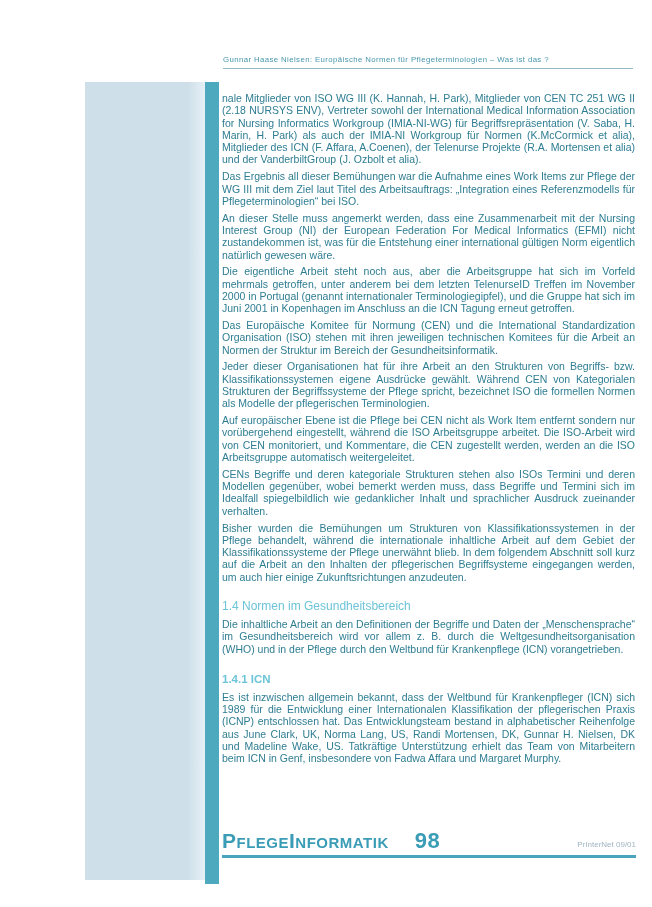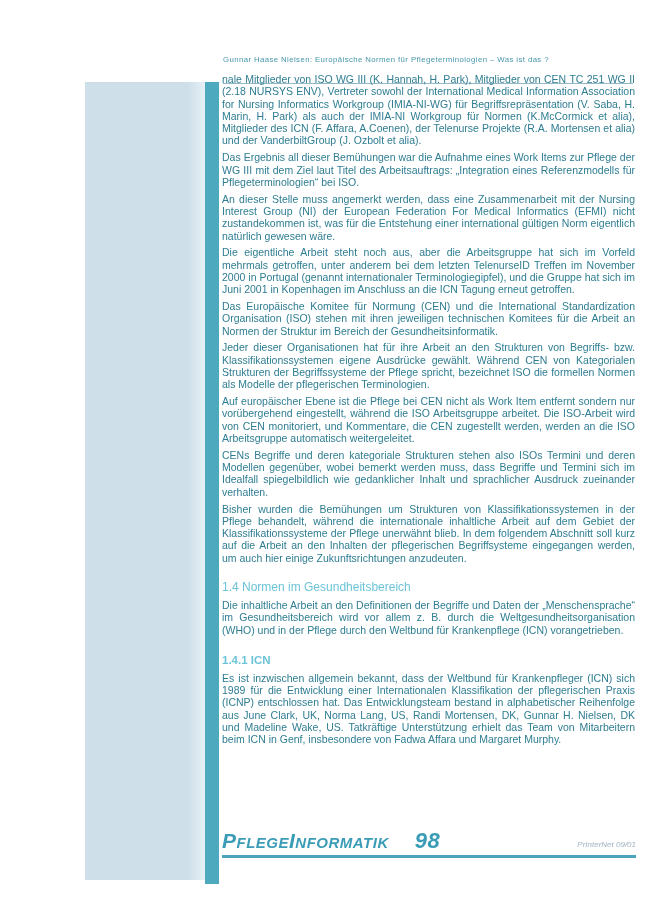--- a/index.html
+++ b/index.html
@@ -8,36 +8,36 @@
     width:652px;height:907px;
     background:#ffffff;
     font-family:"Liberation Sans", sans-serif;
     overflow:hidden;
   }
   
   #running-head{
     position:absolute;left:223px;top:55px;width:410px;
     font-size:7.8px;letter-spacing:0.4px;
     color:#4897ab;
-    padding-bottom:19px;
+    padding-bottom:4px;
     border-bottom:1.5px solid #93b9c6;
     white-space:nowrap;
   }
   
   #sidebar-pale{
     position:absolute;left:85px;top:82px;width:120px;height:798px;
     background:linear-gradient(90deg,#cfdfe9 0%,#cfdfe9 86%,#e6f0f6 100%);
   }
   #sidebar-strip{
     position:absolute;left:205px;top:82px;width:14px;height:802px;
     background:#4da9bd;
   }
   
   #article{
-    position:absolute;left:222px;top:73px;width:413px;
+    position:absolute;left:222px;top:92px;width:413px;
     color:#2e7d92;
   }
   #article p.par{
     margin:0 0 4.5px 0;
     font-size:10.5px;line-height:12.3px;
     text-align:justify;
   }
   #article h2.heading{
     margin:16px 0 5px 0;
     font-size:12px;line-height:14px;font-weight:normal;
@@ -46,21 +46,20 @@
   #article h3.heading{
     margin:18px 0 5px 0;
     font-size:11.5px;line-height:13px;font-weight:bold;
     color:#6cc4d8;
   }
   
   #footer{
     position:absolute;left:222px;top:830px;width:414px;
     border-bottom:3px solid #4aa4be;
     padding-bottom:3px;
-    font-style:italic;
   }
   #footer-row{
     display:flex;align-items:flex-end;justify-content:space-between;
   }
   #brand{
     font-variant:small-caps;
     font-weight:bold;
     font-size:21px;line-height:22px;
     letter-spacing:0.5px;
     color:#3b9cb6;

